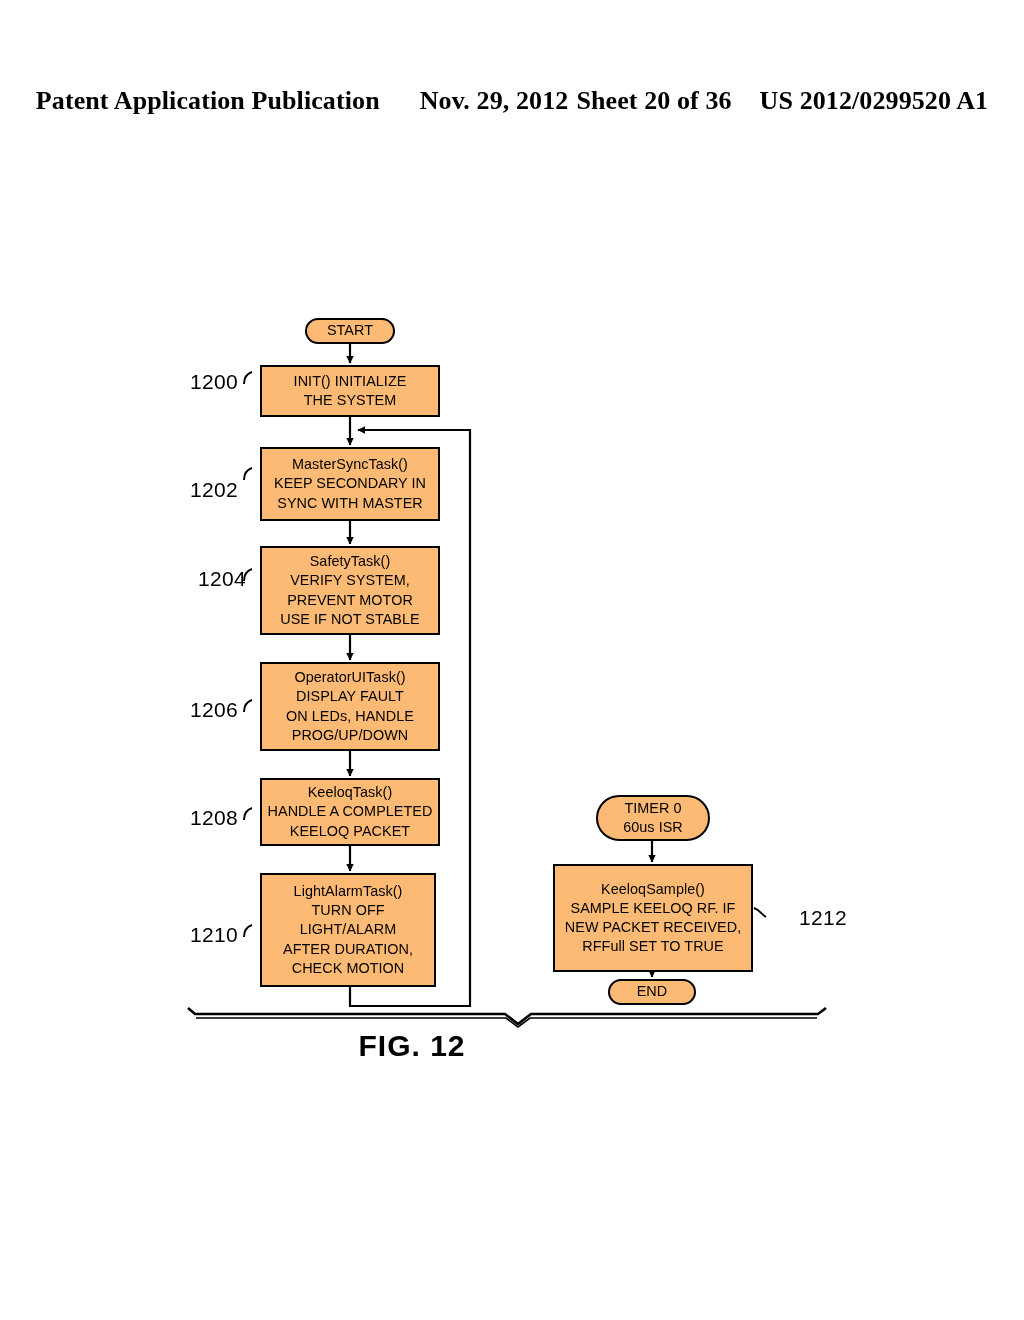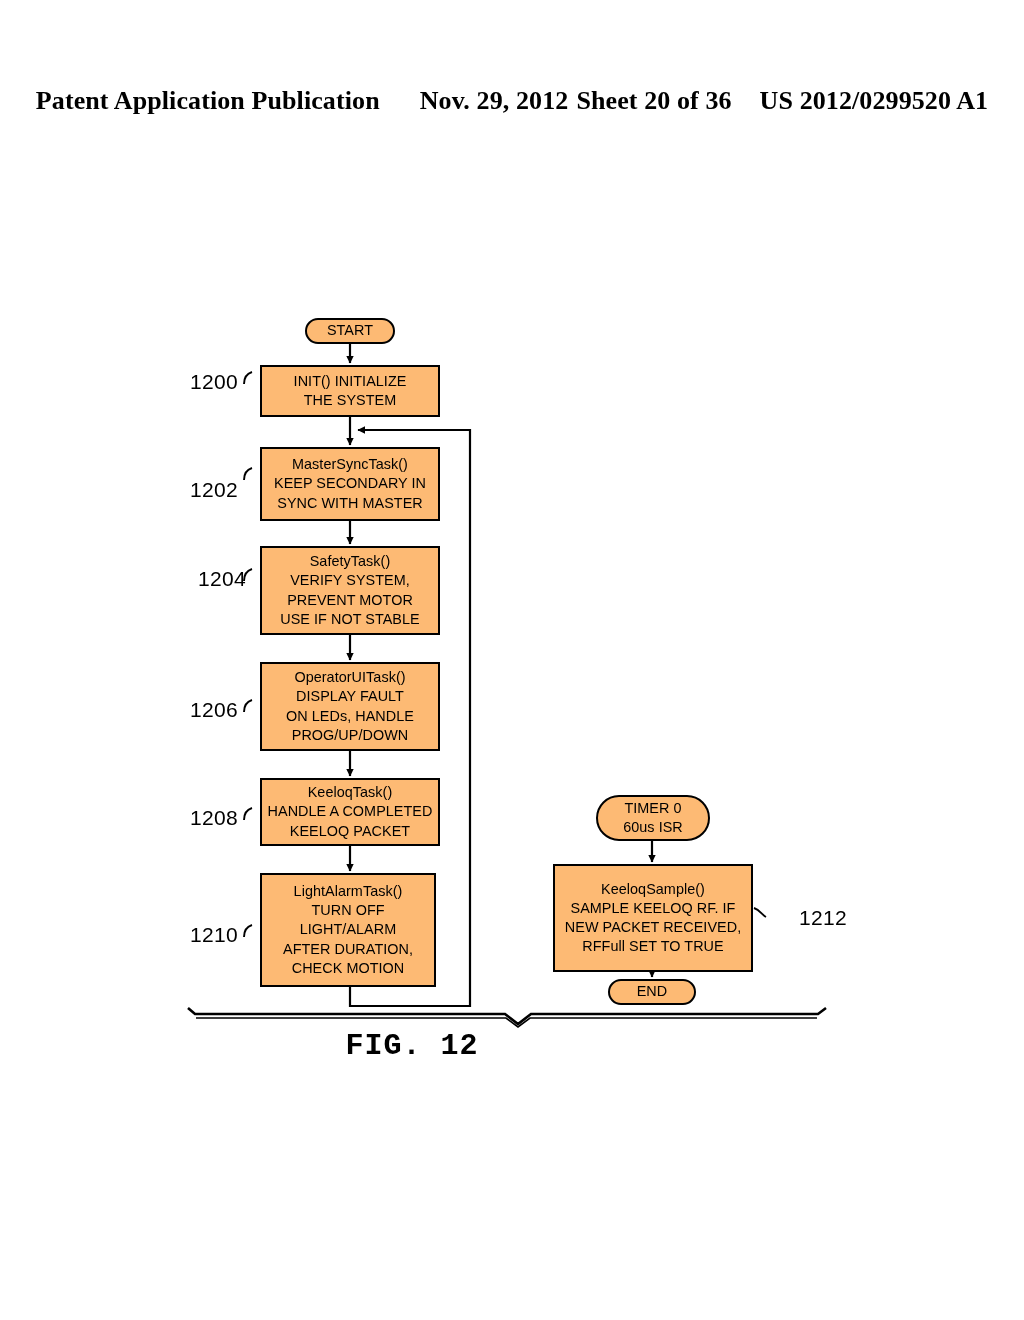--- a/index.html
+++ b/index.html
@@ -77,21 +77,21 @@
     white-space: nowrap;
   }
 
   
   .fig-caption {
     position: absolute;
     left: 0;
     top: 1029px;
     width: 824px;
     text-align: center;
-    font-family: Liberation Mono, monospace;
+    font-family: Liberation Sans, sans-serif;
     font-weight: bold;
     font-size: 30px;
     letter-spacing: 1px;
   }
 
   svg.overlay {
     position: absolute;
     left: 0;
     top: 0;
     width: 1024px;

